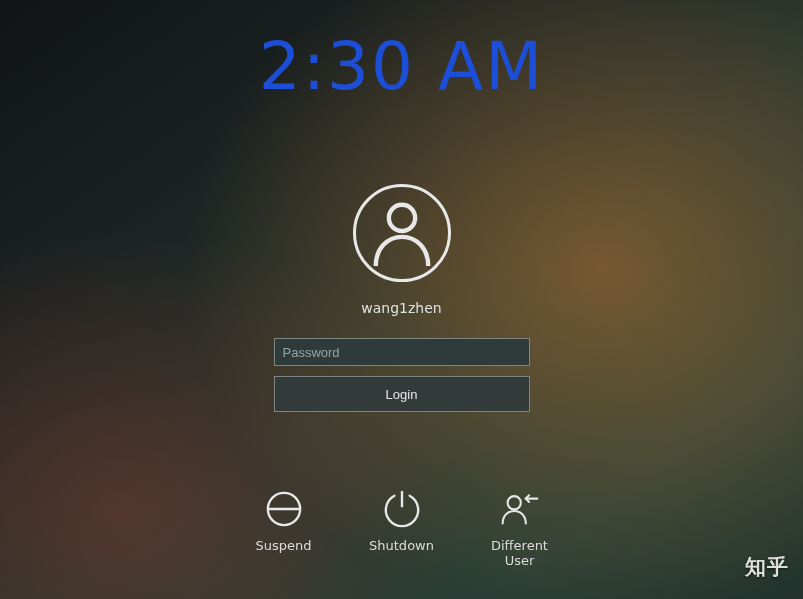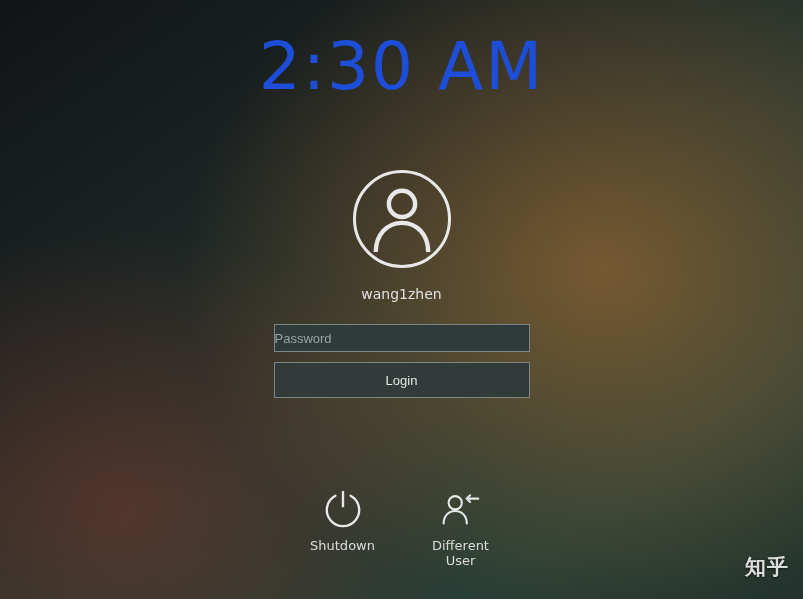--- a/index.html
+++ b/index.html
@@ -31,21 +31,21 @@
     color: #1d4ed8;
   }
   .date {
     margin-top: 12px;
     font-size: 30px;
     color: #e8e8e8;
   }
 
   .user-block {
     position: absolute;
-    top: 170px;
+    top: 184px;
     left: 0; right: 0;
     display: flex;
     flex-direction: column;
     align-items: center;
   }
   .avatar {
     width: 98px; height: 98px;
     border: 3px solid #e8e8e8;
     border-radius: 50%;
     display: flex;
@@ -68,21 +68,21 @@
     align-items: center;
     gap: 10px;
   }
   .pw {
     width: 256px;
     height: 28px;
     background: #2e3b3a;
     border: 1px solid #7e8684;
     color: #e0e0e0;
     font-size: 13px;
-    padding: 0 0;
+    padding: 0 8px;
     outline: none;
   }
   .pw::placeholder { color: #9aa3a1; }
   .login-btn {
     width: 256px;
     height: 36px;
     background: #323a3a;
     border: 1px solid #7e8684;
     color: #e6e6e6;
     font-size: 13px;
@@ -160,20 +160,29 @@
     <div class="username">wang1zhen</div>
 
     <div class="form">
       <input type="password" class="pw" placeholder="Password" style="">
       <button class="login-btn">Login</button>
     </div>
   </div>
 
   <div class="actions">
 
+    <div class="action">
+      <span class="action-icon">
+        <svg viewBox="0 0 40 40" fill="none" stroke-width="2.5">
+          <circle cx="20" cy="20" r="17"></circle>
+          <line x1="3" y1="20" x2="37" y2="20"></line>
+        </svg>
+      </span>
+      <span class="action-label">Suspend</span>
+    </div>
 
 
     <div class="action">
       <span class="action-icon">
         <svg viewBox="0 0 40 40" fill="none" stroke-width="2.5" stroke-linecap="round">
           <path d="M28 6 A17 17 0 1 1 12 6"></path>
           <line x1="20" y1="2" x2="20" y2="17"></line>
         </svg>
       </span>
       <span class="action-label">Shutdown</span>

